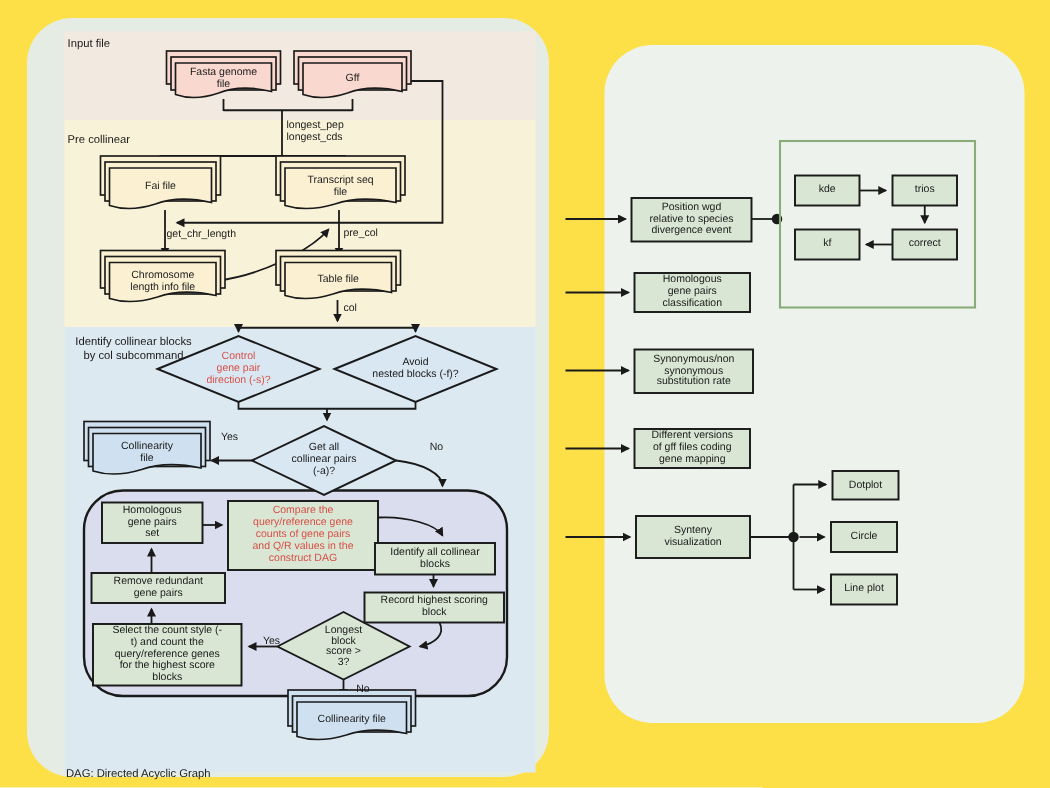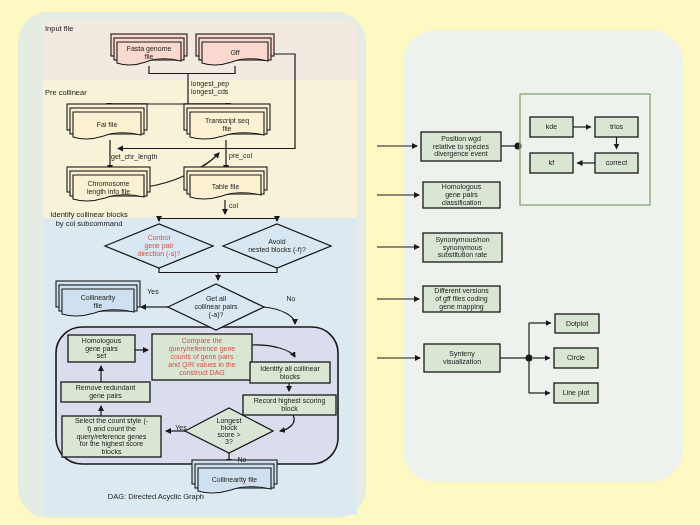--- a/index.html
+++ b/index.html
@@ -1,16 +1,16 @@
 <!DOCTYPE html>
 <html><head>
 <meta charset="utf-8">
 <style>
   html,body{margin:0;padding:0;background:#fff;}
-  .canvas{position:relative;width:700px;height:525px;background:#fef9c3;overflow:hidden;
+  .canvas{position:relative;width:700px;height:525px;background:#fde047;overflow:hidden;
           font-family:"Liberation Sans","DejaVu Sans",sans-serif;color:#1a1a1a;}
   .canvas svg{position:absolute;left:0;top:0;}
   .txt{position:absolute;display:flex;align-items:center;justify-content:center;
        text-align:center;white-space:pre-line;font-size:7px;line-height:1.12;color:#1a1a1a;}
   .txt-left{position:absolute;display:block;text-align:left;white-space:pre-line;
        font-size:7px;line-height:1.15;color:#1a1a1a;}
   .title{font-size:7.5px;}
   .red{color:#d94f46;}
   .tight{line-height:1.03;}
 </style>
@@ -149,23 +149,23 @@
     <g fill="#cfe1f0">
       <rect x="192" y="460" width="85" height="24"></rect>
           <rect x="195" y="464" width="79" height="24"></rect>
       <path d="M198,468 H271 V489 Q247.6,484 230.9,490 Q212.6,495.5 198,491 Z"></path>
     </g>
   </g>
 </svg>
 
 <div class="txt-left title" style="left:45px;top:25px;width:90px;height:10px;">Input file</div>
 <div class="txt-left title" style="left:45px;top:89px;width:95px;height:10px;">Pre collinear</div>
-<div class="txt title" style="left:38px;top:210px;width:102px;height:19px;">Identify collinear blocks
+<div class="txt title" style="left:38px;top:223px;width:102px;height:19px;">Identify collinear blocks
 by col subcommand</div>
-<div class="txt-left title" style="left:44px;top:493px;width:160px;height:10px;text-align:right;">DAG: Directed Acyclic Graph</div>
+<div class="txt-left title" style="left:44px;top:512px;width:160px;height:10px;">DAG: Directed Acyclic Graph</div>
 
 <div class="txt" style="left:117px;top:44px;width:64px;height:18px;">Fasta genome
 file</div>
 <div class="txt" style="left:202px;top:44px;width:66px;height:18px;">Gff</div>
 <div class="txt" style="left:73px;top:114px;width:68px;height:22px;">Fai file</div>
 <div class="txt" style="left:190px;top:114px;width:74px;height:22px;">Transcript seq
 file</div>
 <div class="txt" style="left:73px;top:177px;width:71px;height:21px;">Chromosome
 length info file</div>
 <div class="txt" style="left:190px;top:177px;width:71px;height:19px;">Table file</div>

